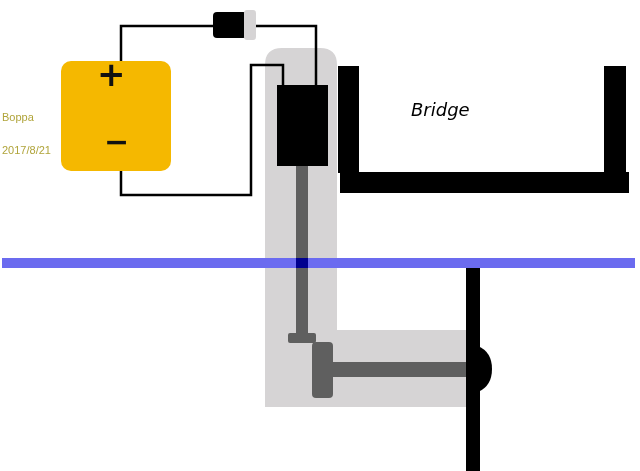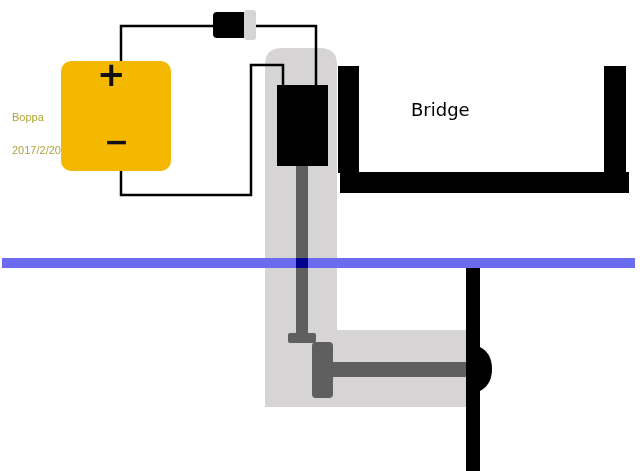--- a/index.html
+++ b/index.html
@@ -1,20 +1,20 @@
 <!DOCTYPE html>
 <html><head>
 <meta charset="utf-8">
 <style>
   html, body { margin:0; padding:0; background:#ffffff; }
   body { width:640px; height:471px; position:relative; overflow:hidden; font-family:"DejaVu Sans", sans-serif; }
   .abs { position:absolute; }
   svg { position:absolute; left:0; top:0; }
-  .watermark { position:absolute; left:12px; top:90px; font-family:"Liberation Sans", sans-serif; font-size:11px; line-height:11px; color:#b0a43a; white-space:pre; }
-  .bridge-label { position:absolute; left:411px; top:99px; font-size:18px; color:#000; font-family:"DejaVu Sans", sans-serif; }
+  .watermark { position:absolute; left:2px; top:90px; font-family:"Liberation Sans", sans-serif; font-size:11px; line-height:11px; color:#b0a43a; white-space:pre; }
+  .bridge-label { position:absolute; left:411px; top:99px; font-size:18px; color:#000; font-family:"DejaVu Sans", sans-serif;font-style:italic; }
 </style>
 </head>
 <body>
 
 <svg width="640" height="471" viewBox="0 0 640 471">
 
   <path d="M282,48 L320,48 Q337,48 337,65 L337,330 L470,330 L470,407 L265,407 L265,65 Q265,48 282,48 Z" fill="#d6d4d5"></path>
 
   <rect x="2" y="258" width="633" height="10" fill="#6b6bef"></rect>
   <rect x="266" y="258" width="71" height="10" fill="#6b6bef" opacity="0.9"></rect>
@@ -44,16 +44,16 @@
   <rect x="244" y="10" width="12" height="30" rx="3" fill="#d6d4d5"></rect>
 
   <rect x="61" y="61" width="110" height="110" rx="10" fill="#f5b800"></rect>
 </svg>
 
 <div class="abs" style="left:97px;top:57px;font-size:34px;font-weight:bold;color:#111;line-height:34px;">+</div>
 <div class="abs" style="left:104px;top:127px;font-size:30px;font-weight:bold;color:#111;line-height:30px;">−</div>
 
 <div class="watermark">
   <div>Boppa</div>
-  <div>2017/2/20</div>
+  <div>2017/8/21</div>
 </div>
 
 <div class="bridge-label">Bridge</div>
 
 </body></html>

